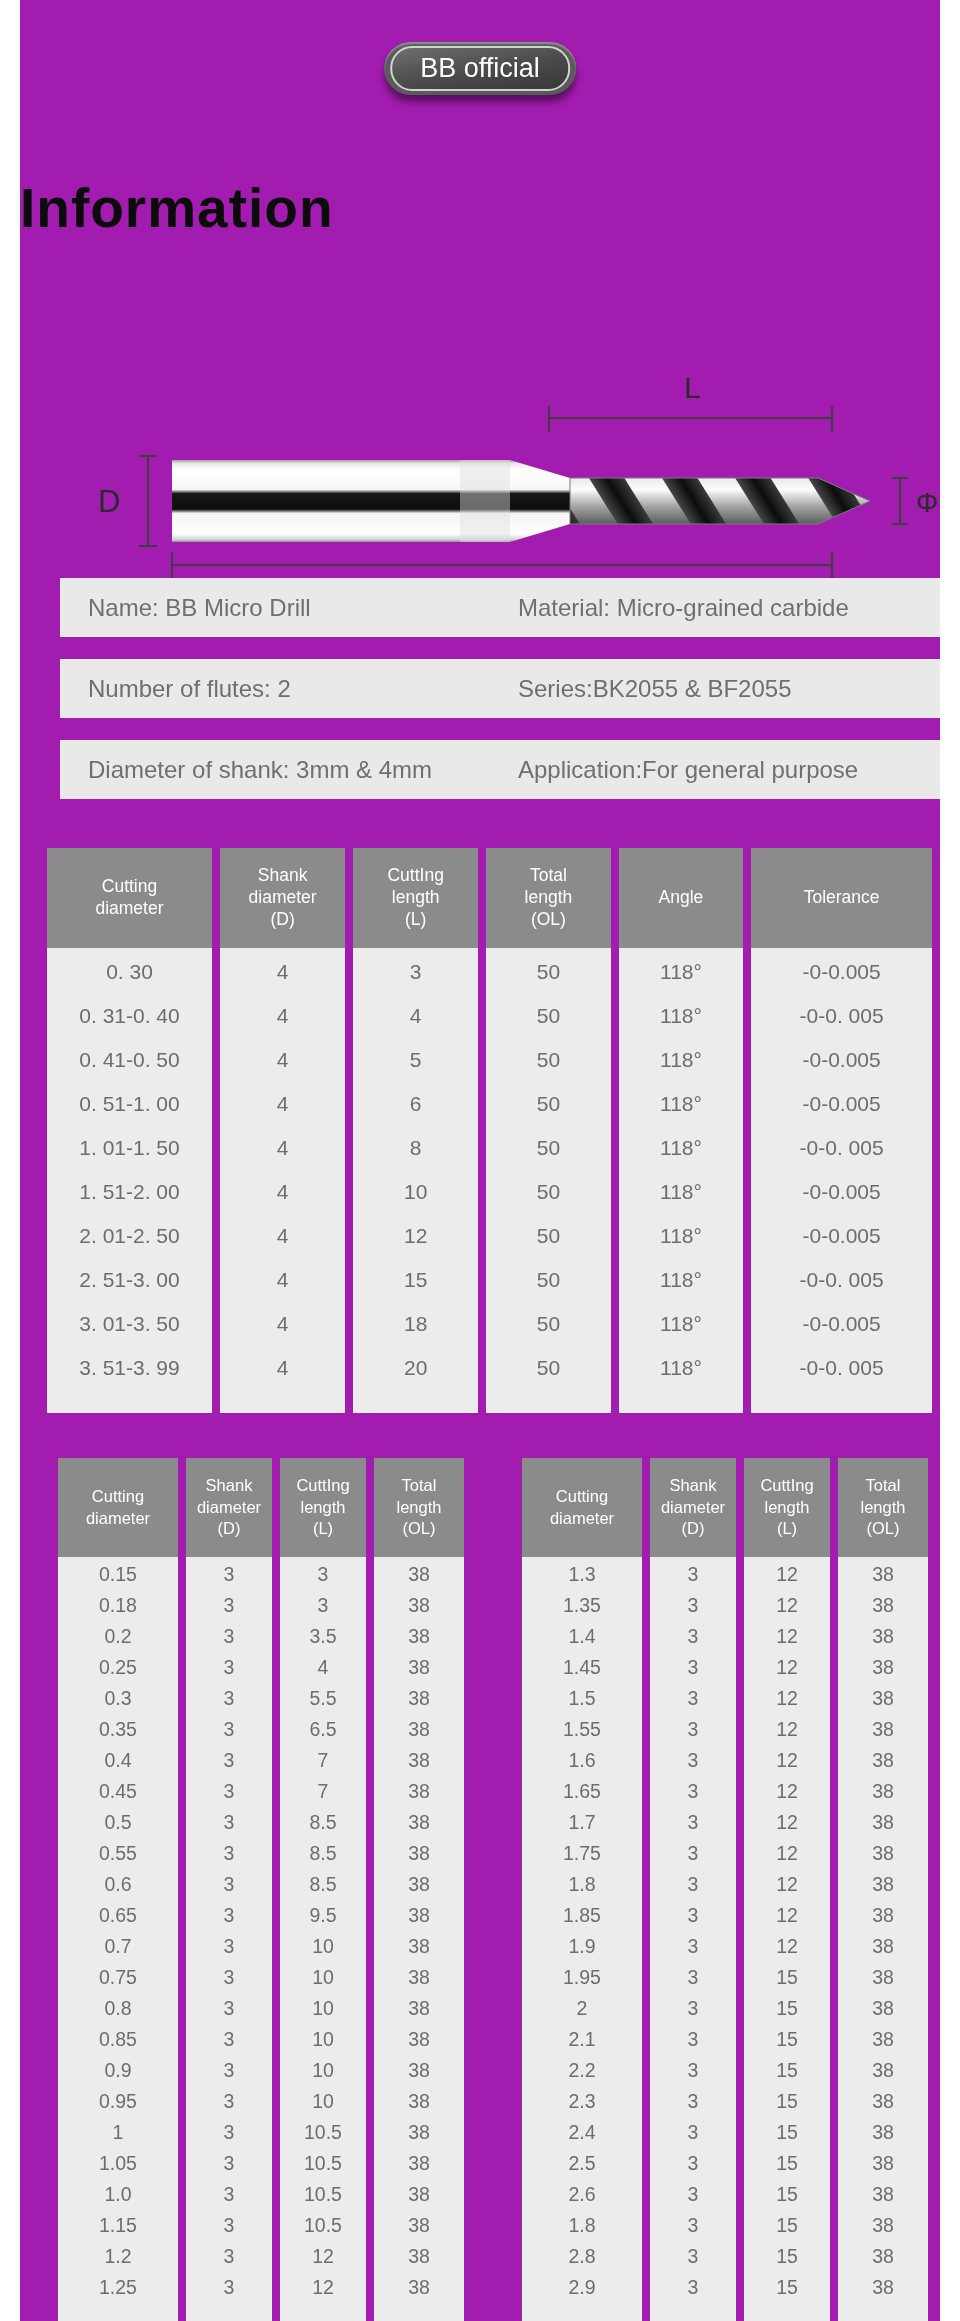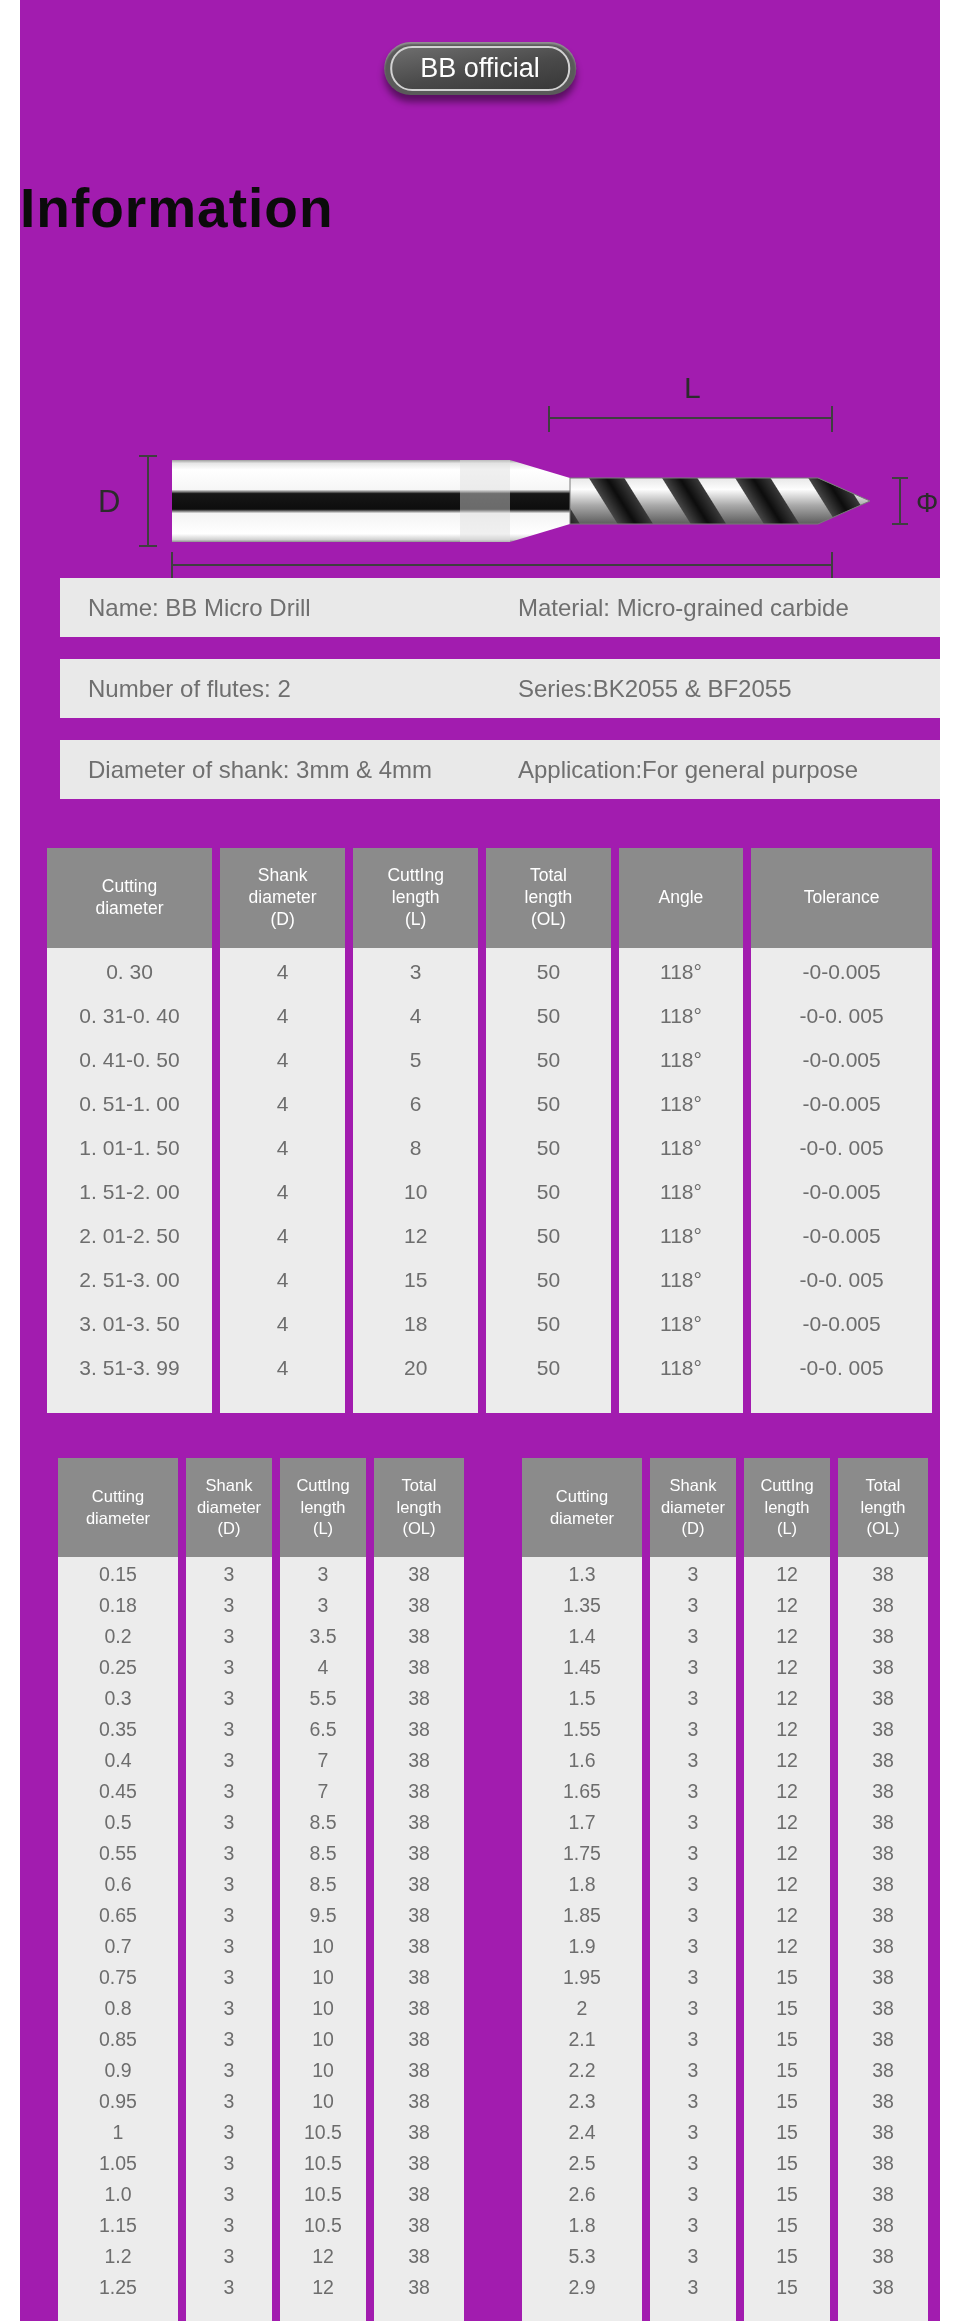--- a/index.html
+++ b/index.html
@@ -602,21 +602,21 @@
             <td>15</td>
             <td>38</td>
           </tr>
           <tr>
             <td>1.8</td>
             <td>3</td>
             <td>15</td>
             <td>38</td>
           </tr>
           <tr>
-            <td>5.3</td>
+            <td>2.8</td>
             <td>3</td>
             <td>15</td>
             <td>38</td>
           </tr>
           <tr>
             <td>2.9</td>
             <td>3</td>
             <td>15</td>
             <td>38</td>
           </tr>

